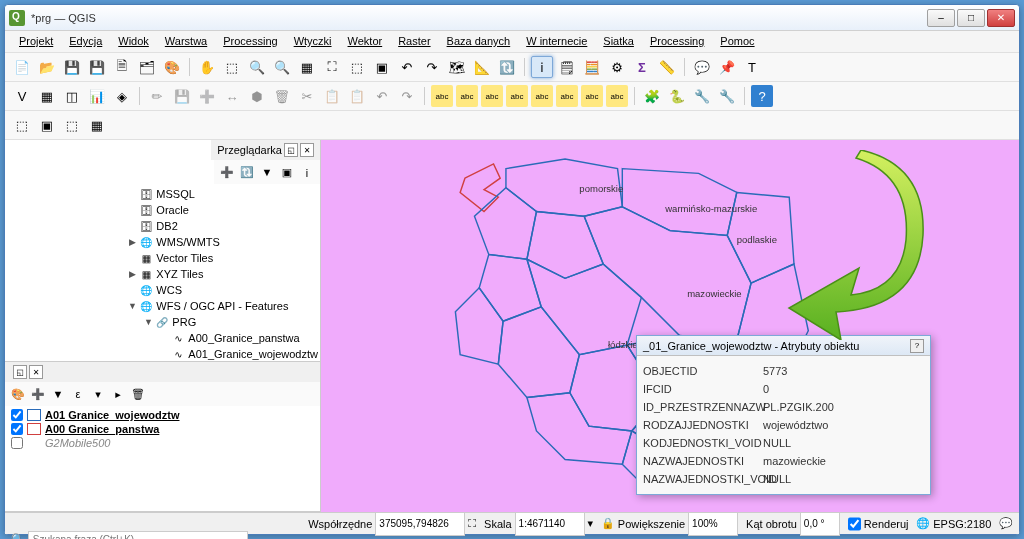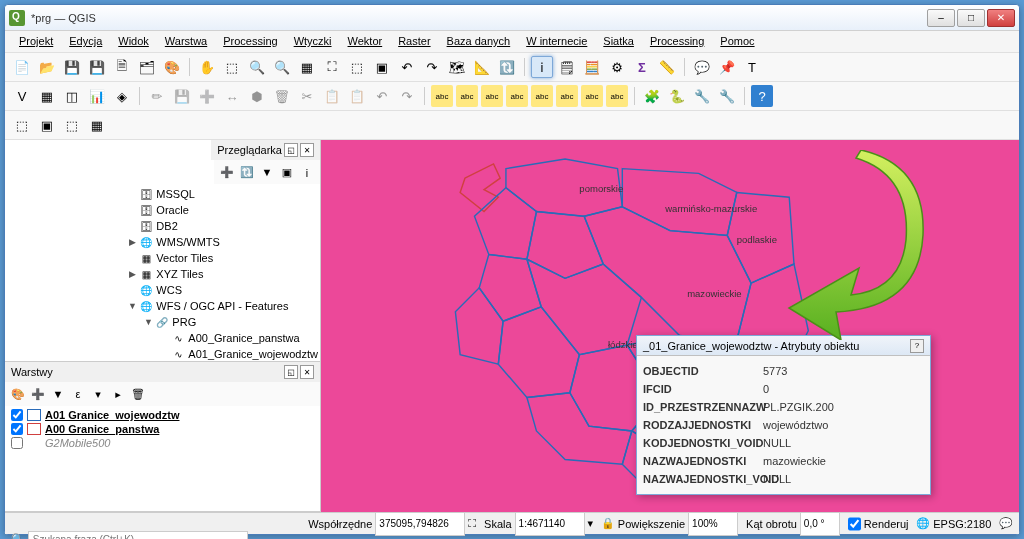--- a/index.html
+++ b/index.html
@@ -35,29 +35,29 @@
 .tree-toggle { width: 12px; font-size: 9px; color: #555; text-align: center; }
 .tree-icon { width: 16px; height: 14px; display: inline-flex; align-items: center; justify-content: center; font-size: 10px; }
 .tree-label { padding-left: 2px; }
 .layer-item { display: flex; align-items: center; padding: 1px 4px; gap: 4px; }
 .layer-cb { width: 12px; height: 12px; }
 .layer-sym { width: 14px; height: 12px; border: 1px solid #333; }
 .layer-sym.blue { background: #fff; border-color: #2a6bb8; }
 .layer-sym.red { background: #fff; border-color: #d04040; }
 .layer-label.bold { font-weight: bold; text-decoration: underline; }
 .layer-label.italic { font-style: italic; color: #888; }
-.map-canvas { flex: 1; position: relative; background: #ec4899; overflow: hidden; }
+.map-canvas { flex: 1; position: relative; background: #f0abfc; overflow: hidden; }
 .map-svg { width: 100%; height: 100%; }
 .region-label { font-size: 10px; fill: #333; }
 .attr-dialog { position: absolute; left: 315px; top: 195px; width: 295px; background: #f8f8f8; border: 1px solid #7da8d8; box-shadow: 2px 2px 8px rgba(0,0,0,0.3); }
 .attr-header { height: 20px; background: linear-gradient(#f0f4fa,#dde8f5); display: flex; align-items: center; padding: 0 6px; font-size: 11px; border-bottom: 1px solid #c0c0c0; }
 .attr-header-text { flex: 1; }
 .attr-body { padding: 6px; }
 .attr-row { display: flex; padding: 3px 0; font-size: 10px; }
-.attr-key { width: 120px; color: #333; font-weight: bold; }
+.attr-key { width: 120px; color: #333; }
 .attr-val { flex: 1; color: #333; }
 .arrow-overlay { position: absolute; left: 420px; top: 10px; pointer-events: none; }
 .statusbar { height: 22px; background: #f0f0f0; border-top: 1px solid #ccc; display: flex; align-items: center; padding: 0 6px; gap: 8px; font-size: 11px; }
 .status-search { flex: 1; }
 .status-search input { width: 220px; height: 16px; border: 1px solid #ccc; padding: 0 4px; font-size: 10px; margin-top: 31px; }
 .status-field { display: flex; align-items: center; gap: 3px; justify-content: flex-end; }
 .status-field input { height: 24px; border: 1px solid #ccc; padding: 0 3px; font-size: 10px; }
 .status-field input.coord { width: 90px; }
 .status-field input.scale { width: 70px; }
 .status-field input.zoom { width: 50px; }
@@ -251,21 +251,20 @@
               <span class="tree-indent" style="width:32px"></span>
               <span class="tree-toggle"></span>
               <span class="tree-icon">∿</span>
               <span class="tree-label">A01_Granice_wojewodztw</span>
             </div>
           </div>
       </div>
 
       <div class="panel layers">
         <div class="panel-header">
-          <span class="panel-header-text">Warstwy</span>
           <span class="panel-header-btn">◱</span>
           <span class="panel-header-btn">✕</span>
         </div>
         <div class="panel-toolbar">
           <div class="ptbtn">🎨</div>
           <div class="ptbtn">➕</div>
           <div class="ptbtn">▼</div>
           <div class="ptbtn">ε</div>
           <div class="ptbtn">▾</div>
           <div class="ptbtn">▸</div>

